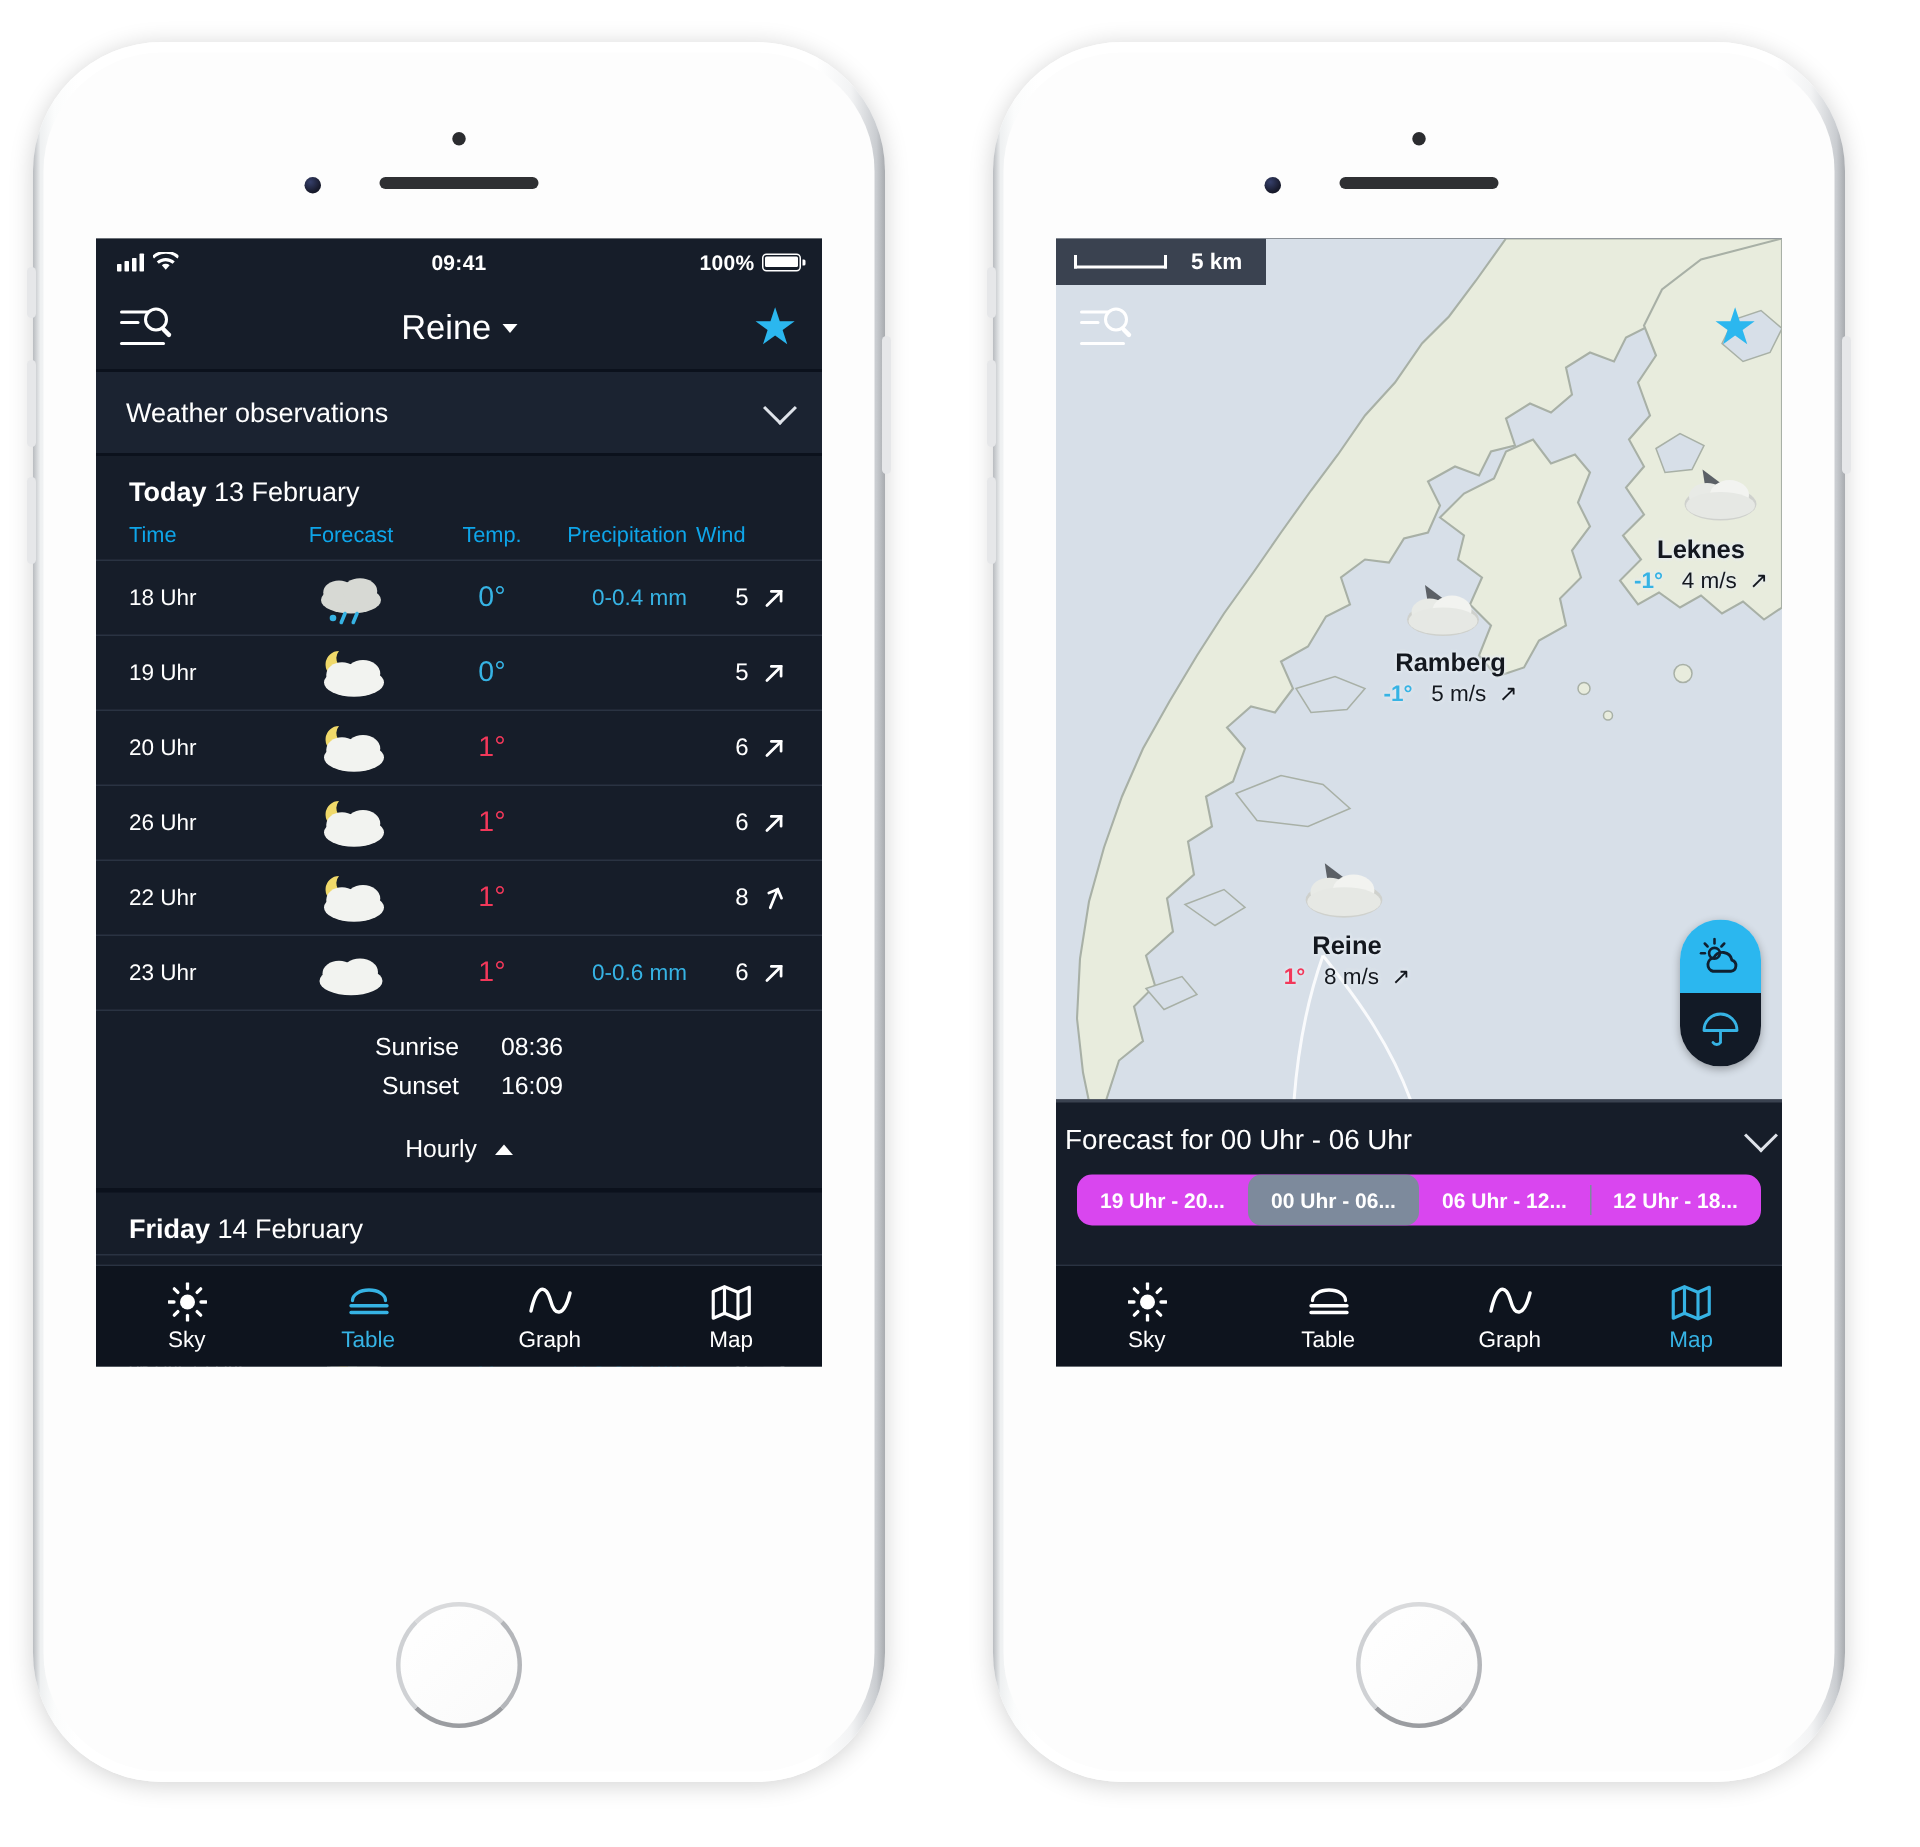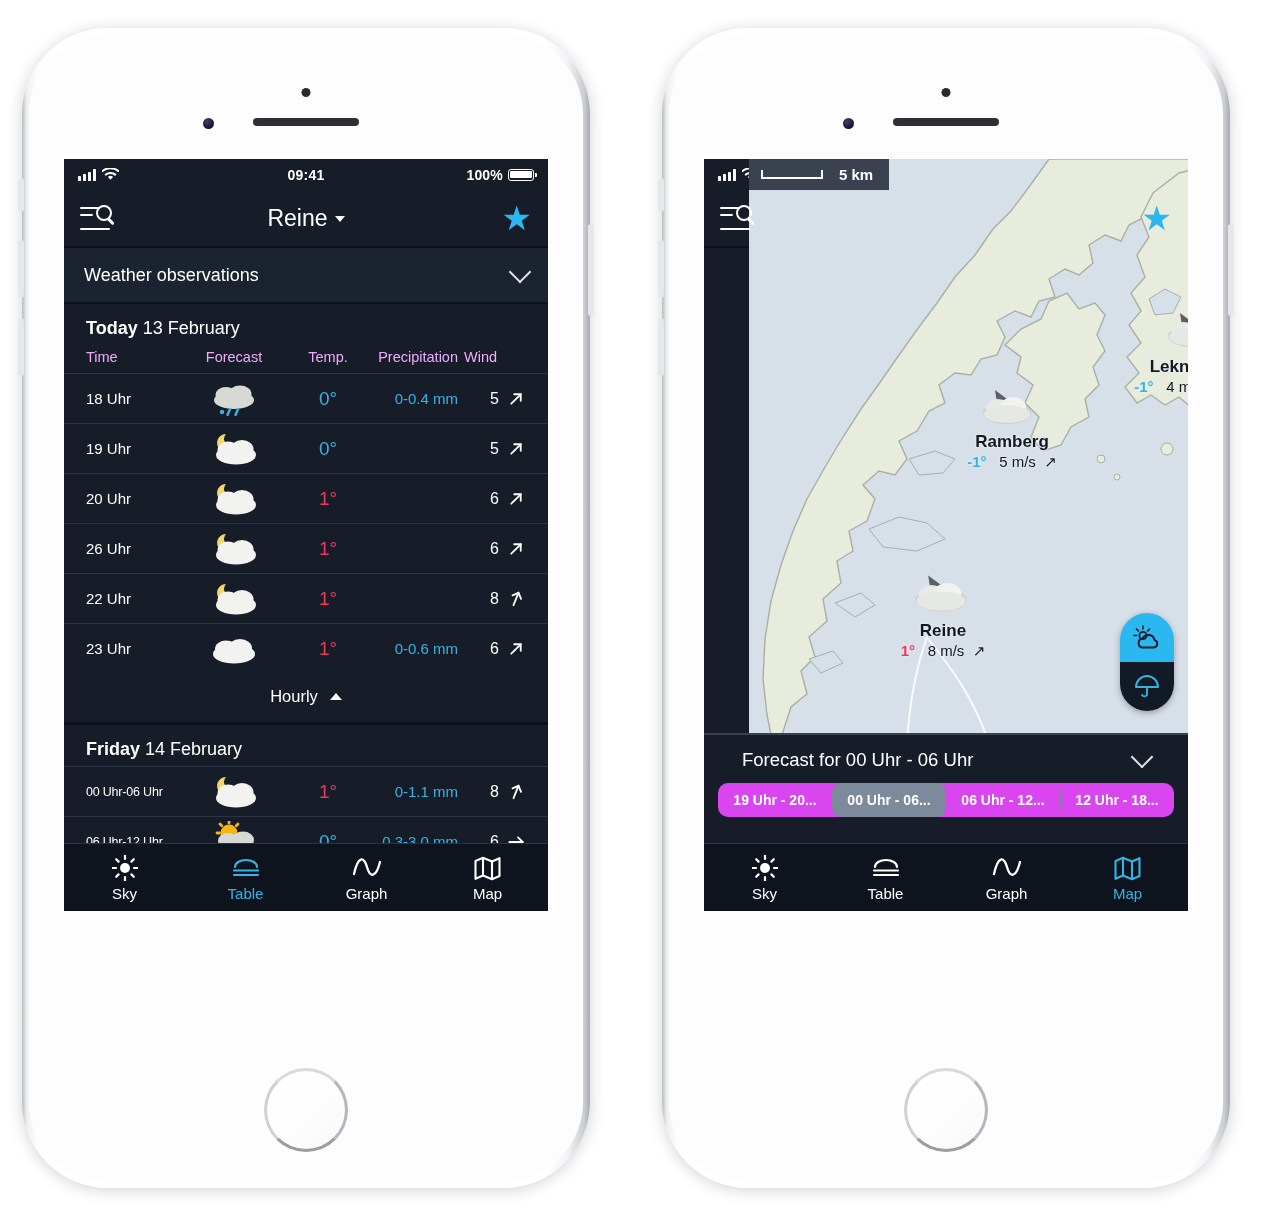--- a/index.html
+++ b/index.html
@@ -142,21 +142,21 @@
     width:16px;height:16px;border-right:2.6px solid #dfe3ea;border-bottom:2.6px solid #dfe3ea;
     transform: rotate(45deg); margin-top:-6px;
   }
 
   .day-head { padding: 14px 22px 6px; color:#fff; font-size:18px; }
   .day-head b { font-weight:bold; }
   .day-head span { font-weight:400; margin-left:5px; }
 
   .col-head {
     display:flex; align-items:center; padding: 4px 22px 8px;
-    color:#f0abfc; font-size:14.5px;
+    color:#0ea5e9; font-size:14.5px;
   }
   .tbl-row {
     display:flex; align-items:center; padding: 0 22px; height: 50px;
     border-top: 1px solid #2a3342;
     justify-content: flex-end;
   }
   .c-time  { width: 100px; color:#fff; font-size:15px; }
   .c-time.span { font-size:12.5px; letter-spacing:-.2px; }
   .c-fc    { width: 96px; display:flex; justify-content:center; }
   .c-temp  { width: 92px; text-align:center; font-size:19px; }
@@ -189,21 +189,21 @@
   .tabbar {
     position:absolute; left:0; right:0; bottom:0; height: 68px;
     background:#0e141e; border-top:1px solid #2a3342;
     display:flex; align-items:center;
   }
   .tab { flex:1; text-align:center; color:#fff; font-size:15px; }
   .tab.active { color:#36b3e4; }
   .tab .ic { height:30px; display:flex; align-items:center; justify-content:center; margin-bottom:2px; }
 
   
-  .map { position:absolute; inset:0 0 178px 0; background:#d7dfe8; overflow:hidden;margin-left:45px; }
+  .map { position:absolute; inset:0 0 178px 0; background:#d7dfe8; overflow:hidden; }
   .scalebar {
     position:absolute; left:0; top:0; z-index:5; height:31px;
     background:#3a4250; color:#fff; display:flex; align-items:center;
     padding: 0 16px 0 12px; gap:16px; font-size:15px; font-weight:bold;
   }
   .scale-ruler { width:62px; height:9px; border:2px solid #fff; border-top:none; }
   .maplabel { position:absolute; text-align:center; color:#14181f; }
   .maplabel .nm { font-size:17px; font-weight:bold; text-shadow:0 0 3px #e6ecf2,0 0 3px #e6ecf2,0 0 2px #e6ecf2; }
   .maplabel .dt { font-size:15px; margin-top:1px; white-space:nowrap;
                   text-shadow:0 0 3px #e6ecf2,0 0 3px #e6ecf2; }
@@ -213,21 +213,21 @@
     position:absolute; right:14px; bottom:22px; width:54px; height:98px;
     border-radius:27px; overflow:hidden; box-shadow:0 2px 6px rgba(0,0,0,.3);
   }
   .layer-toggle .half { height:49px; display:flex; align-items:center; justify-content:center; }
   .lt-sun { background:#2bb7ef; }
   .lt-rain{ background:#121a26; }
 
   .fc-panel { position:absolute; left:0; right:0; bottom:68px; height:110px; background:#161d29;
               border-top:2px solid #3a4250; }
   .fc-head { display:flex; align-items:center; justify-content:space-between;
-             padding: 14px 38px 0; color:#fff; font-size:18.5px; }
+             padding: 14px 6px 0; color:#fff; font-size:18.5px; }
   .chips { display:flex; margin: 12px 14px 0; background:#d946ef; border-radius:10px; overflow:hidden; }
   .chip { flex:1; text-align:center; color:#fff; font-size:14px; font-weight:bold;
           padding: 9px 2px; white-space:nowrap; overflow:hidden; position:relative; }
   .chip.sel { background:#7d8a9c; border-radius:9px; }
   .chip.div::before { content:""; position:absolute; left:0; top:7px; bottom:7px; width:1px; background:#7d8a9c; }
 </style>
 </head>
 <body>
 
 <div class="stage">
@@ -439,20 +439,30 @@
     <g stroke="#fff" stroke-width="2.2" stroke-linecap="round" fill="none">
       <line x1="12" y1="20" x2="12" y2="4"></line>
       <path d="M6.5 9.5 L12 4 L17.5 9.5"></path>
     </g>
                   </svg>
                 </span>
               </div>
     </div>
           </div>
 
+        <div class="sun-block">
+          <div class="sun-line">
+            <span class="lbl">Sunrise</span>
+            <span class="val">08:36</span>
+          </div>
+          <div class="sun-line">
+            <span class="lbl">Sunset</span>
+            <span class="val">16:09</span>
+          </div>
+        </div>
 
         <div class="hourly">
           <span>Hourly</span>
           <i class="tri-up"></i>
         </div>
 
         <div class="sep-thick"></div>
 
         <div class="day-head">
           <b>Friday</b><span>14 February</span>

